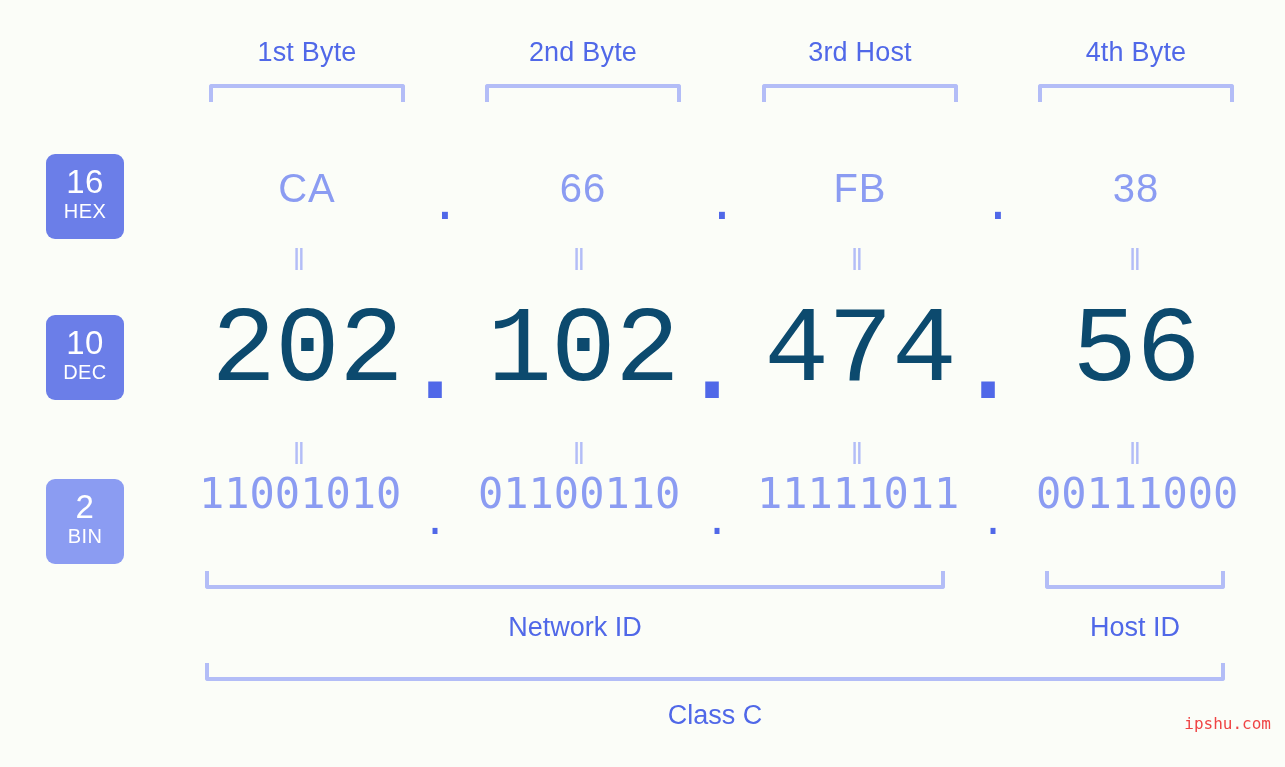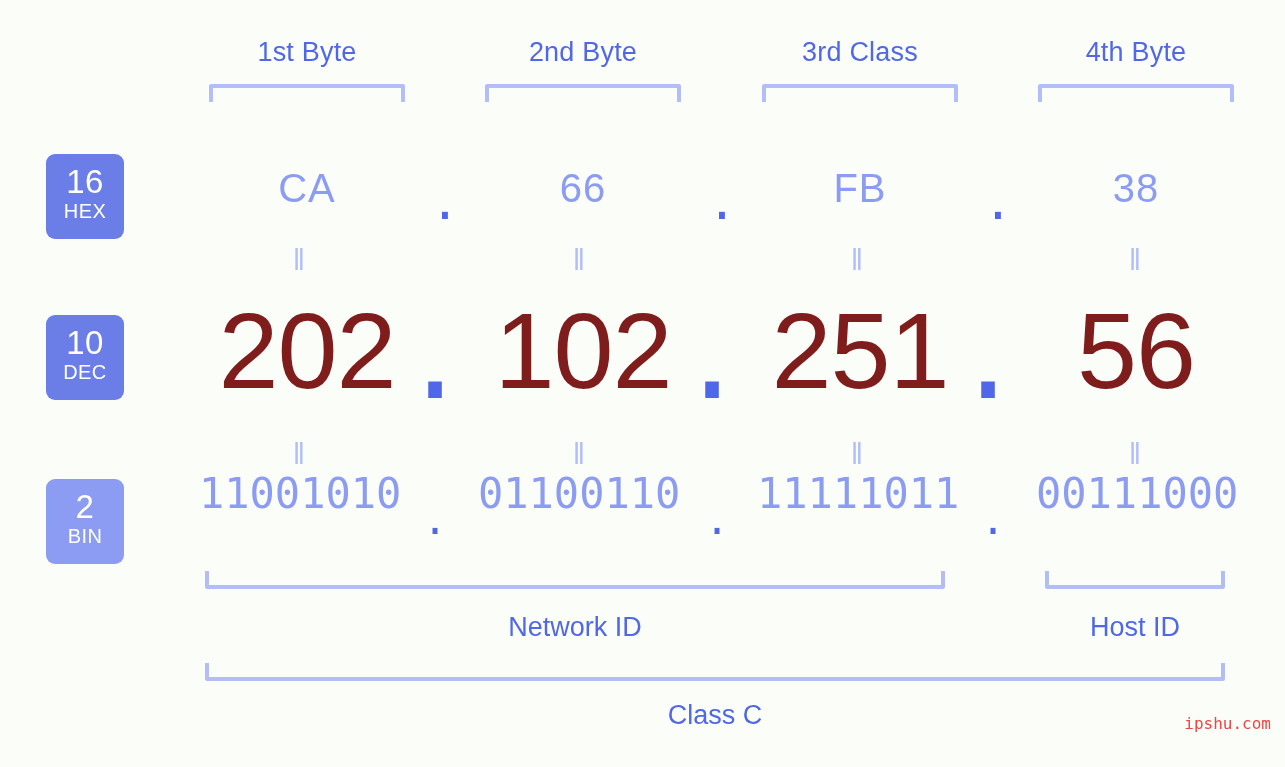--- a/index.html
+++ b/index.html
@@ -90,22 +90,22 @@
     color: #8b9cf2;
     font-family: "Liberation Sans", sans-serif;
     letter-spacing: 1px;
   }
 
   .dec-row .cell {
     top: 296px;
     height: 110px;
     line-height: 110px;
     font-size: 108px;
-    color: #7f1d1d;
-    font-family: Liberation Sans, sans-serif;
+    color: #0c4a6e;
+    font-family: Liberation Mono, monospace;
     letter-spacing: -1px;
   }
 
   .bin-row .cell {
     top: 470px;
     height: 48px;
     line-height: 48px;
     font-size: 42px;
     color: #8b9cf2;
     font-family: "DejaVu Sans Mono", monospace;
@@ -186,21 +186,21 @@
     letter-spacing: 0px;
   }
 </style>
 </head>
 <body>
 
 <div id="stage">
 
   <div class="byte-label" style="left:209px; width:196px;">1st Byte</div>
   <div class="byte-label" style="left:485px; width:196px;">2nd Byte</div>
-  <div class="byte-label" style="left:762px; width:196px;">3rd Class</div>
+  <div class="byte-label" style="left:762px; width:196px;">3rd Host</div>
   <div class="byte-label" style="left:1038px; width:196px;">4th Byte</div>
 
   <div class="top-bracket" style="left:209px; width:196px;"></div>
   <div class="top-bracket" style="left:485px; width:196px;"></div>
   <div class="top-bracket" style="left:762px; width:196px;"></div>
   <div class="top-bracket" style="left:1038px; width:196px;"></div>
 
   <div id="badge-hex" class="badge">
     <span class="num">16</span>
     <span class="abbr">HEX</span>
@@ -227,21 +227,21 @@
   <div class="eq eq-row1" style="left:280px;">‖</div>
   <div class="eq eq-row1" style="left:560px;">‖</div>
   <div class="eq eq-row1" style="left:838px;">‖</div>
   <div class="eq eq-row1" style="left:1116px;">‖</div>
 
   <div class="dec-row">
     <div class="cell" style="left:199px; width:216px;">202</div>
     <div class="dot dot-dec" style="left:395px; width:80px;">.</div>
     <div class="cell" style="left:475px; width:216px;">102</div>
     <div class="dot dot-dec" style="left:672px; width:80px;">.</div>
-    <div class="cell" style="left:752px; width:216px;">251</div>
+    <div class="cell" style="left:752px; width:216px;">474</div>
     <div class="dot dot-dec" style="left:948px; width:80px;">.</div>
     <div class="cell" style="left:1028px; width:216px;">56</div>
   </div>
 
   <div class="eq eq-row2" style="left:280px;">‖</div>
   <div class="eq eq-row2" style="left:560px;">‖</div>
   <div class="eq eq-row2" style="left:838px;">‖</div>
   <div class="eq eq-row2" style="left:1116px;">‖</div>
 
   <div class="bin-row">

